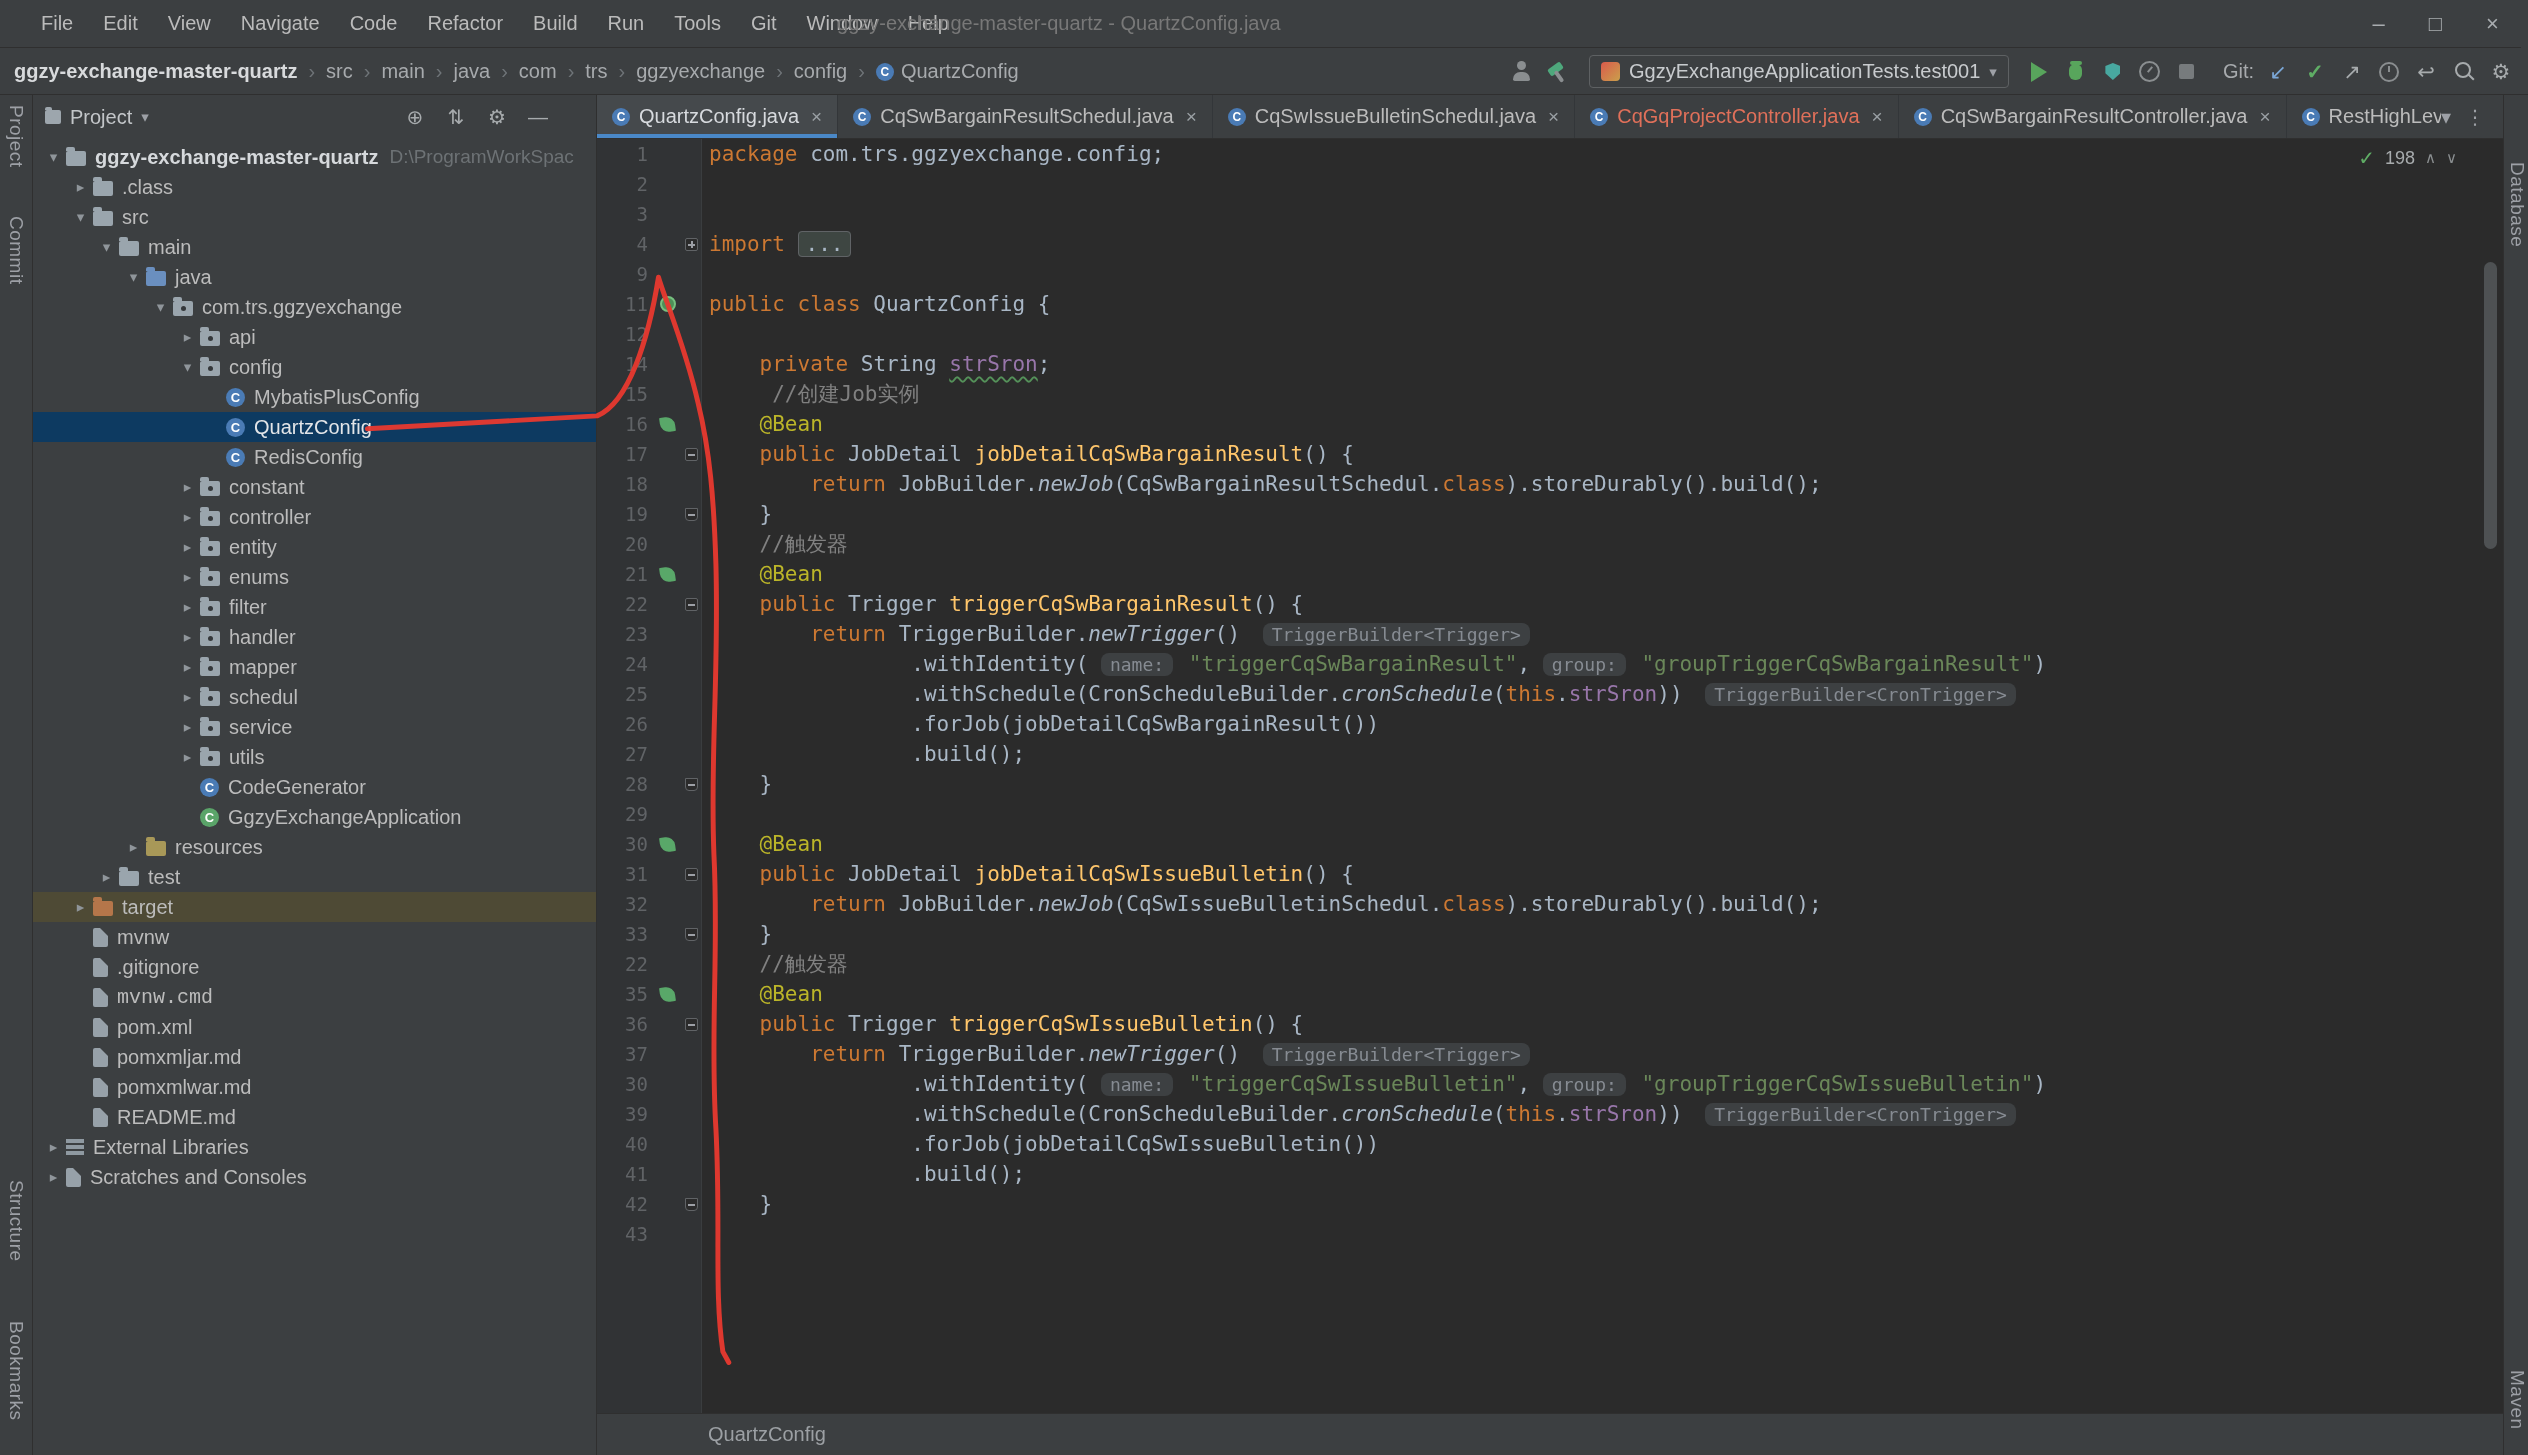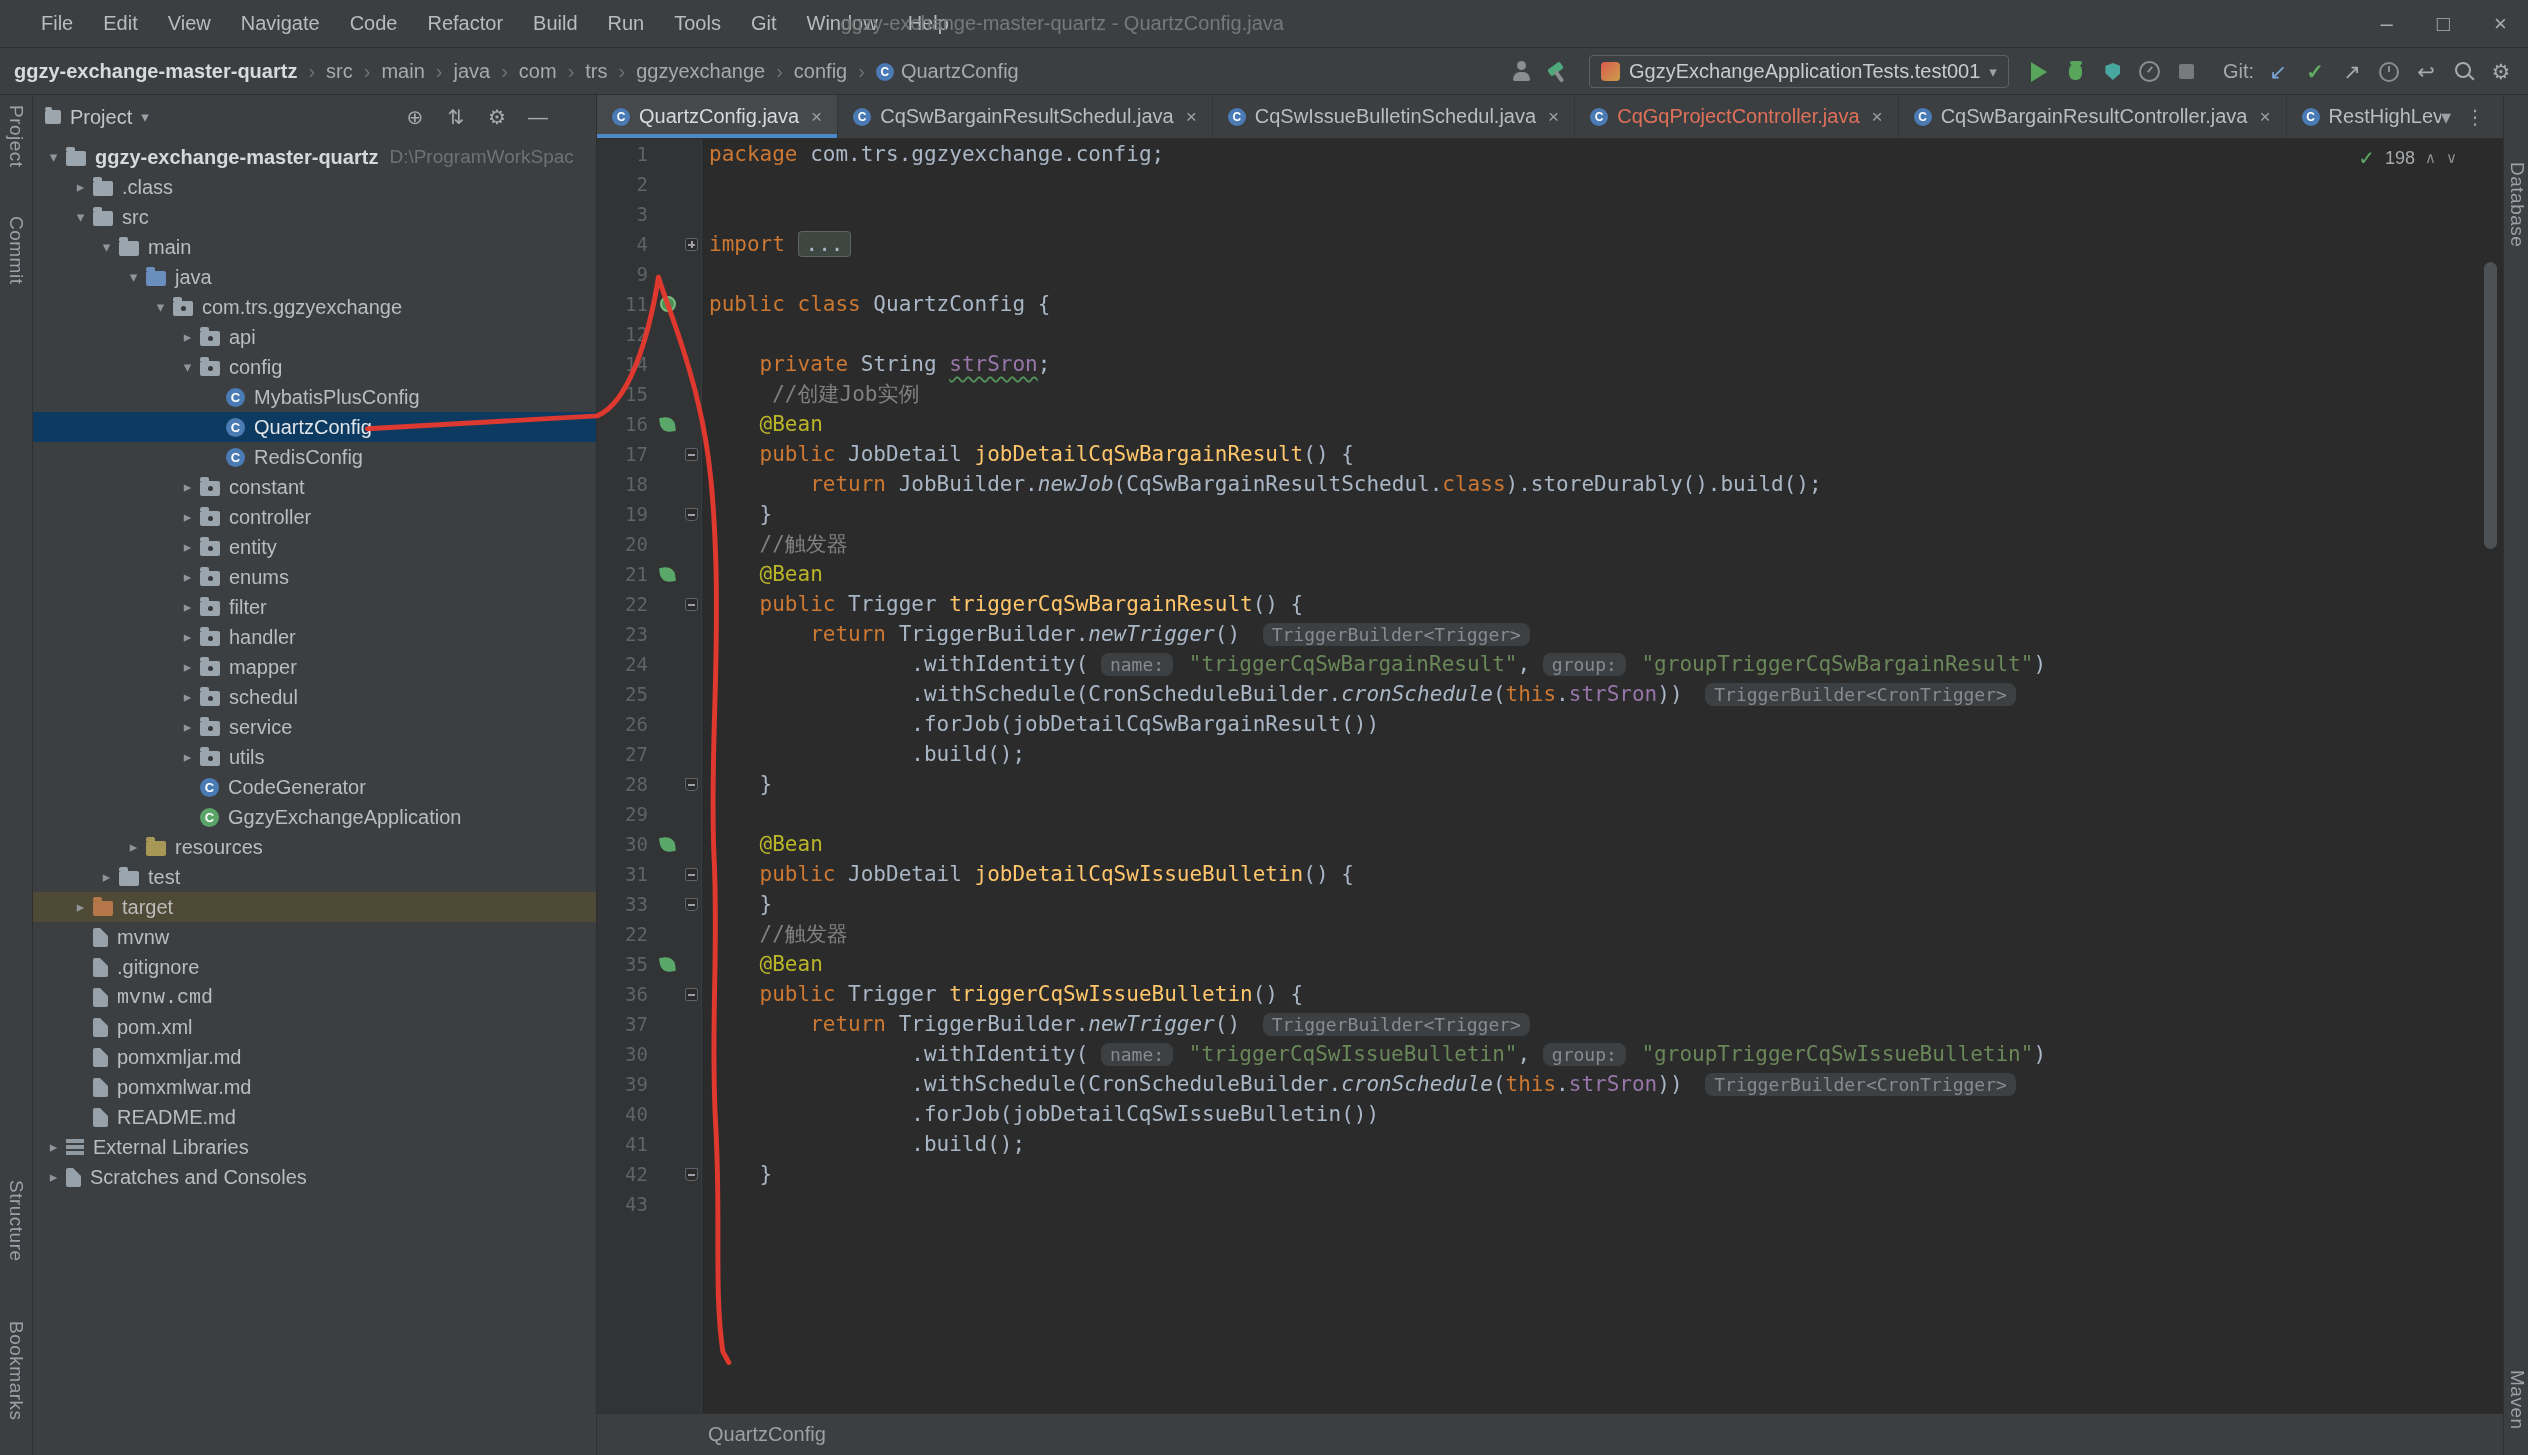--- a/index.html
+++ b/index.html
@@ -1,21 +1,21 @@
 <!DOCTYPE html>
 <html><head>
 <meta charset="utf-8">
 <style>
   html,body{margin:0;padding:0;background:#2b2b2b;}
   *{box-sizing:border-box;}
   #app{position:relative;width:2529px;height:1455px;overflow:hidden;background:#3c3f41;
        font-family:"Liberation Sans",sans-serif;color:#bbbbbb;}
 
   
-  #titlebar{position:absolute;left:0;top:0;right:0;height:48px;background:#3c3f41;
+  #titlebar{position:absolute;left:0;top:0;right:8px;height:48px;background:#3c3f41;
             border-bottom:1px solid #2f2f2f;display:flex;align-items:center;}
   #menu-bar{display:flex;align-items:center;padding-left:26px;}
   .menu-item{padding:0 15px;font-size:20px;color:#bbbbbb;line-height:47px;cursor:default;}
   #window-title{position:absolute;left:42%;transform:translateX(-50%);color:#787878;font-size:20px;white-space:nowrap;}
   #window-controls{margin-left:auto;display:flex;}
   .wctl{width:57px;height:47px;display:flex;align-items:center;justify-content:center;
         color:#a9adb0;font-size:22px;}
 
   
   #navbar{position:absolute;left:0;top:49px;right:0;height:46px;background:#3c3f41;
@@ -661,20 +661,26 @@
             </div>
             <div class="code-line" data-name="code-line">
               <span class="ln" data-name="line-number">31</span>
               <span class="gslot" data-name="gutter-slot"></span>
               <span class="fslot" data-name="fold-slot">
                 <span class="fm fm-open" data-name="fold-marker-icon"></span>
               </span>
               <span class="ct" data-name="code-text"><span class="tk-p">    </span><span class="tk-k">public</span><span class="tk-p"> JobDetail </span><span class="tk-m">jobDetailCqSwIssueBulletin</span><span class="tk-p">() {</span></span>
             </div>
             <div class="code-line" data-name="code-line">
+              <span class="ln" data-name="line-number">32</span>
+              <span class="gslot" data-name="gutter-slot"></span>
+              <span class="fslot" data-name="fold-slot"></span>
+              <span class="ct" data-name="code-text"><span class="tk-p">        </span><span class="tk-k">return</span><span class="tk-p"> JobBuilder.</span><span class="tk-i">newJob</span><span class="tk-p">(CqSwIssueBulletinSchedul.</span><span class="tk-k">class</span><span class="tk-p">).storeDurably().build();</span></span>
+            </div>
+            <div class="code-line" data-name="code-line">
               <span class="ln" data-name="line-number">33</span>
               <span class="gslot" data-name="gutter-slot"></span>
               <span class="fslot" data-name="fold-slot">
                 <span class="fm fm-end" data-name="fold-marker-icon"></span>
               </span>
               <span class="ct" data-name="code-text"><span class="tk-p">    }</span></span>
             </div>
             <div class="code-line" data-name="code-line">
               <span class="ln" data-name="line-number">22</span>
               <span class="gslot" data-name="gutter-slot"></span>

